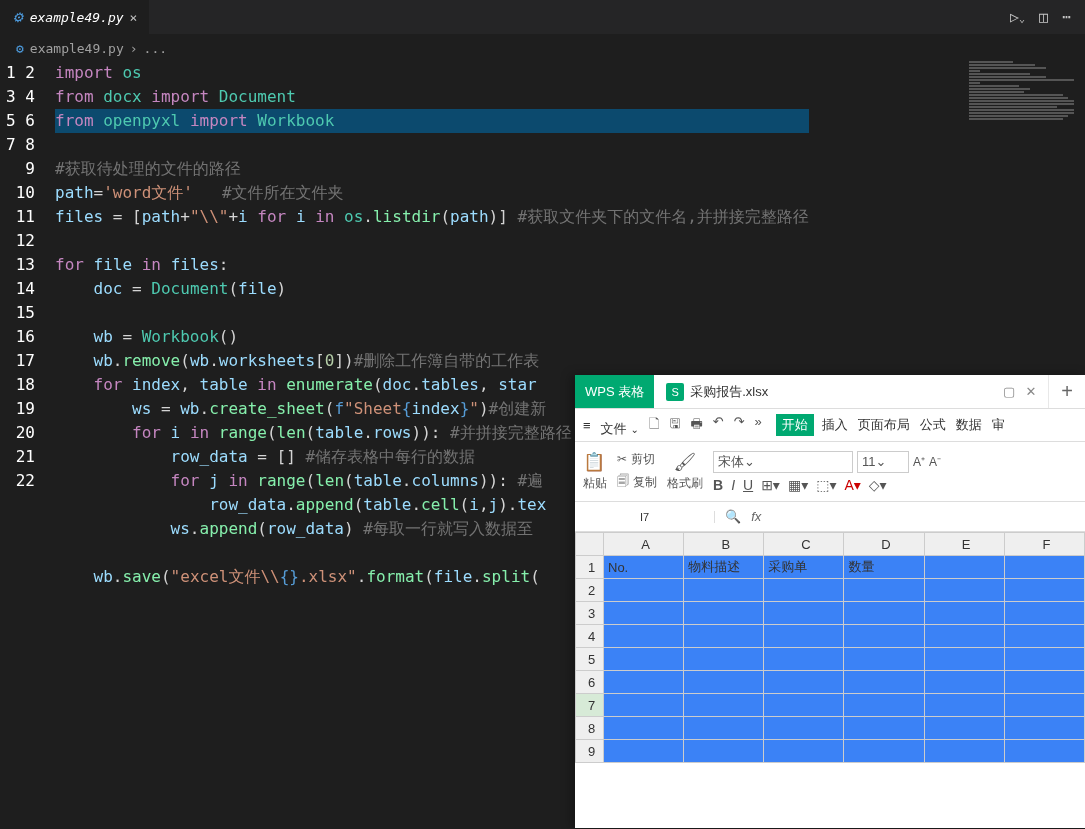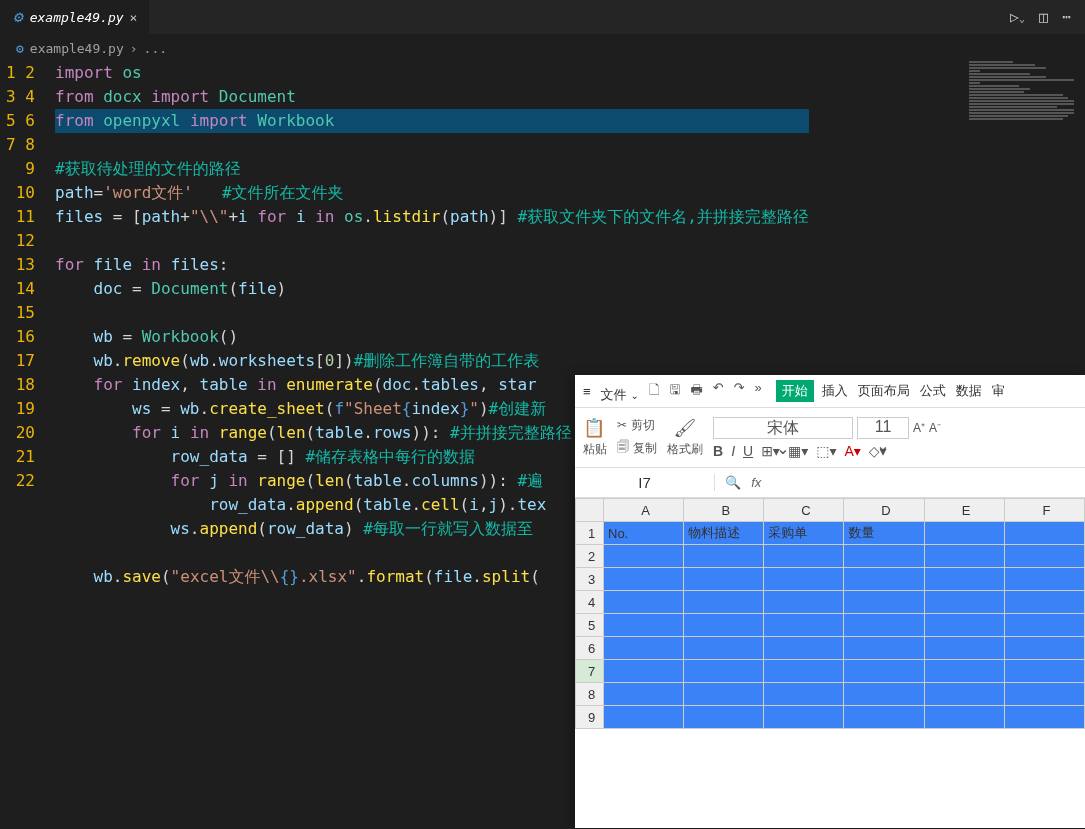--- a/index.html
+++ b/index.html
@@ -46,31 +46,31 @@
   .editor {
     display: flex;
     position: relative;
     font-size: 16px;
     line-height: 24px;
   }
   .gutter {
     width: 55px;
     text-align: right;
     padding-right: 20px;
-    color: #eab308;
+    color: #ffffff;
     user-select: none;
   }
   .code { white-space: pre; }
   .k   { color: #c586c0; }   
   .m   { color: #4ec9b0; }   
   .v   { color: #9cdcfe; }   
-  .fn  { color: #fde047; }   
+  .fn  { color: #86efac; }   
   .s   { color: #ce9178; }   
   .n   { color: #b5cea8; }   
-  .c   { color: #14b8a6; }   
+  .c   { color: #737373; }   
   .p   { color: #d4d4d4; }   
   .const{ color:#569cd6; }
   .highlight-line { background:#0c4a6e; display:inline-block; width:100%; }
   
   .minimap {
     position: absolute;
     top: 60px; right: 6px;
     width: 110px; height: 80px;
     background: #1e1e1e;
   }
@@ -145,34 +145,33 @@
     display:flex; align-items:center;
     padding:0 8px; gap:10px;
     color:#555;
   }
   .ribbon-group { display:flex; flex-direction:column; align-items:center; font-size:12px; gap:2px;}
   .ribbon-col { display:flex; flex-direction:column; gap:4px; font-size:12px;}
   .ribbon-inline { display:flex; align-items:center; gap:4px; }
   .font-select, .size-select {
     border:1px solid #ccc; height:22px; padding:0 4px;
     display:flex; align-items:center; justify-content:flex-start;
-    font-size:16px;
-    flex-direction:column;
+    font-size:13px;
   }
   .font-select{width:140px;} .size-select{width:52px;}
   .fmt-row { display:flex; gap:8px; font-size:14px; align-items:center;}
   .wps-formula {
     height: 30px;
     display:flex; align-items:center;
     border-bottom: 1px solid #ddd;
   }
   .cell-name {
     width:140px; text-align:center;
     border-right:1px solid #ddd;
-    font-size:15px;
+    font-size:11px;
   }
   .fx-icons { display:flex; gap:10px; padding:0 10px; color:#666;}
   .wps-grid { flex:1; overflow:hidden; position:relative;}
   table.sheet { border-collapse:collapse; width:100%; table-layout:fixed;}
   table.sheet th, table.sheet td {
     border:1px solid #ccc;
     height:23px;
     font-size:13px;
     font-weight:normal;
     padding-left:4px;
@@ -273,20 +272,32 @@
   <div class="mm-line" style="width:95%"></div>
   <div class="mm-line" style="width:95%"></div>
   <div class="mm-line" style="width:80%"></div>
   <div class="mm-line" style="width:95%"></div>
   <div class="mm-line" style="width:95%"></div>
   <div class="mm-line" style="width:90%"></div>
   <div class="mm-line" style="width:85%"></div>
 </div>
 
 <div class="wps">
+  <div class="wps-tabbar">
+    <div class="wps-brand">WPS 表格</div>
+    <div class="wps-tab" style="flex:1">
+      <span class="sicon">S</span>
+      <span>采购报告.xlsx</span>
+      <span class="win-icons">
+        <span>▢</span>
+        <span>✕</span>
+      </span>
+    </div>
+    <div class="wps-addtab">+</div>
+  </div>
 
   <div class="wps-menu">
     <span>≡</span>
     <span class="mfile">
         <span>文件</span>
         <span style="font-size:10px">⌄</span>
       </span>
     <span class="qa">
       <span>🗋</span>
       <span>🖫</span>

